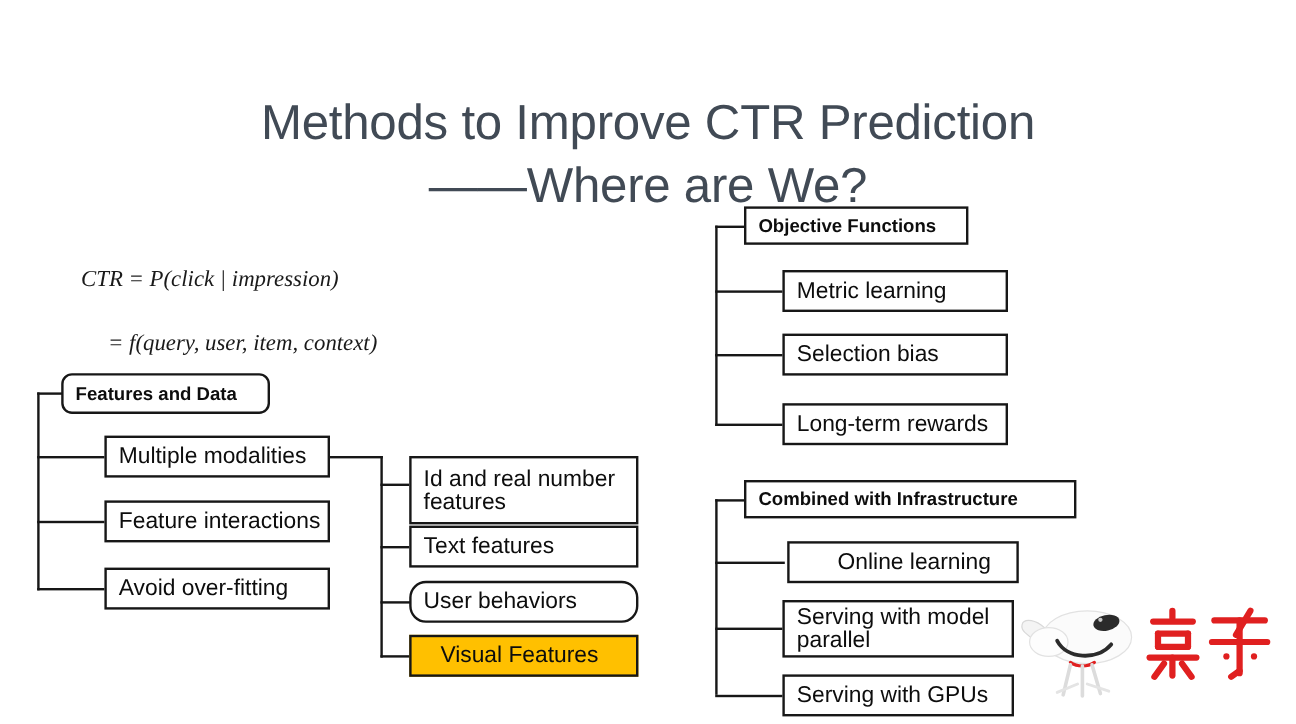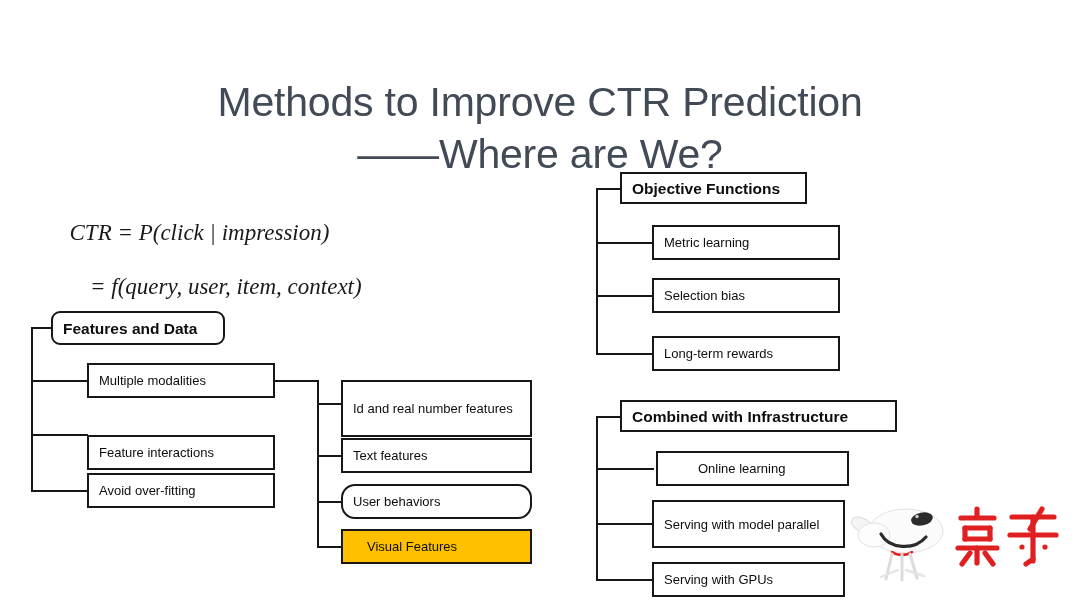--- a/index.html
+++ b/index.html
@@ -34,39 +34,39 @@
     display: block;
   }
 
   
   #formula {
     position: absolute;
     left: 58px;
     top: 192px;
     font-family: "Liberation Serif", "DejaVu Serif", serif;
     font-style: italic;
-    font-size: 23px;
+    font-size: 19px;
     color: #1a1a1a;
     line-height: 27px;
     white-space: pre;
   }
   #formula .frm-line2 {
     display: block;
     padding-left: 32px;
   }
 
   
   .node {
     position: absolute;
     box-sizing: border-box;
     border: 2px solid #171717;
     background: #ffffff;
     color: #0d0d0d;
     font-family: "Liberation Sans", sans-serif;
-    font-size: 13px;
+    font-size: 19px;
     line-height: 19px;
     display: flex;
     align-items: center;
     padding: 2px 0 2px 10px;
     z-index: 3;
   }
   .node.root {
     font-weight: bold;
     font-size: 15.5px;
     border-width: 2px;
@@ -132,21 +132,21 @@
 <div class="ln-h" style="left:31px; top:490px; width:57px;"></div>
 
 <div class="node root" style="left:51px; top:311px; width:174px; height:34px;border-radius:9px;">
   <span class="node-text">Features and Data</span>
 </div>
 
 <div class="node" style="left:87px; top:363px; width:188px; height:35px;">
   <span class="node-text">Multiple modalities</span>
 </div>
 
-<div class="node" style="left:87px; top:417px; width:188px; height:35px;margin-top:18px;">
+<div class="node" style="left:87px; top:417px; width:188px; height:35px;">
   <span class="node-text">Feature interactions</span>
 </div>
 
 <div class="node" style="left:87px; top:473px; width:188px; height:35px;">
   <span class="node-text">Avoid over-fitting</span>
 </div>
 
 <div class="ln-h" style="left:275px; top:380px; width:44px;"></div>
 <div class="ln-v" style="left:317px; top:380px; height:168px;"></div>
 <div class="ln-h" style="left:317px; top:403px; width:26px;"></div>

